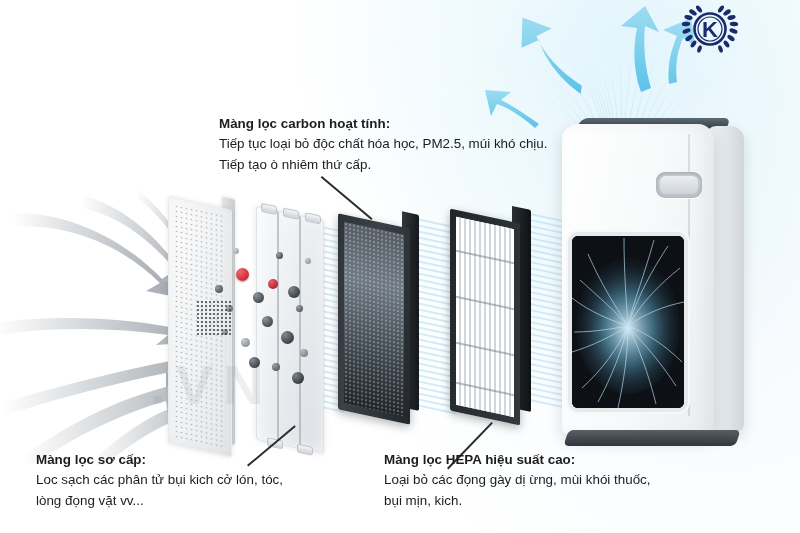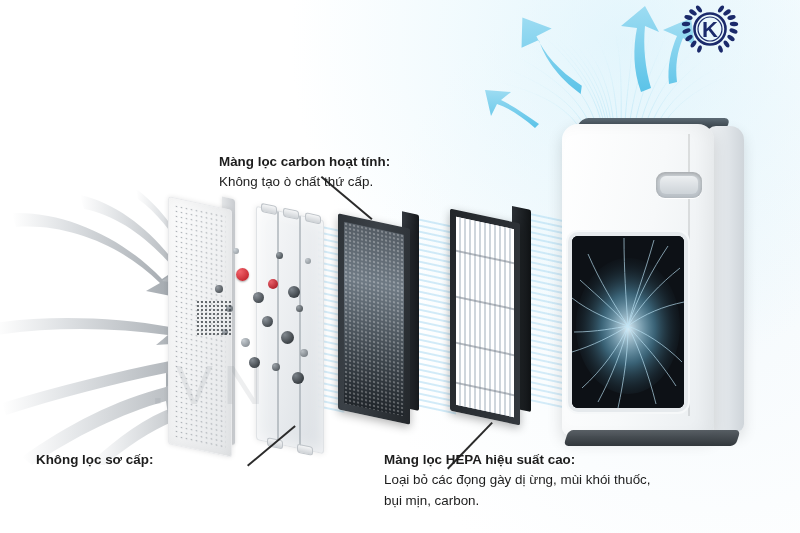--- a/index.html
+++ b/index.html
@@ -30,21 +30,21 @@
   .logo-word{
     font-family:"Liberation Sans","DejaVu Sans",sans-serif;
     font-weight:bold;font-size:30px;letter-spacing:.5px;
     line-height:1;margin-top:1px;
   }
 
   
   .note{position:absolute;color:#1d1d1d;}
   .note .hd{font-weight:bold;font-size:13.4px;line-height:1.52;white-space:nowrap;}
   .note .ln{font-size:13.4px;line-height:1.52;white-space:nowrap;}
-  #note-carbon{left:219px;top:114px;margin-top:38px;}
+  #note-carbon{left:219px;top:114px;}
   #note-pre{left:36px;top:450px;}
   #note-hepa{left:384px;top:450px;}
 
   
   .leader{position:absolute;background:#2b2b2b;height:1.5px;transform-origin:0 0;}
 
   
   .panel{position:absolute;}
 
   
@@ -134,21 +134,21 @@
   .intake{position:absolute;left:16px;top:118px;width:112px;height:172px;
     border-radius:6px;overflow:hidden;
     background:#0d1116;
     box-shadow:inset 0 0 14px rgba(0,0,0,.85), 0 0 0 4px #e6eaed, 0 0 0 6px #f6f8f9;}
   .vortex{position:absolute;inset:0;}
   .seam{position:absolute;top:10px;bottom:20px;width:1.5px;background:rgba(0,0,0,.10);}
 
   
   .wm{position:absolute;left:150px;top:352px;width:430px;height:70px;
     font-family:"Liberation Sans","DejaVu Sans",sans-serif;
-    font-weight:normal;font-size:56px;letter-spacing:10px;
+    font-weight:bold;font-size:56px;letter-spacing:10px;
     color:rgba(120,130,140,.13);white-space:nowrap;pointer-events:none;}
 </style>
 </head>
 <body>
 
 <div id="stage">
 
   <div class="bg-soft"></div>
 
   <svg class="streakfan" viewBox="0 0 300 160">
@@ -341,31 +341,34 @@
   </div>
 
   <div class="wm">.VN</div>
 
   <div class="leader" style="left:322px;top:176px;width:66px;transform:rotate(40deg);"></div>
   <div class="leader" style="left:247px;top:465px;width:62px;transform:rotate(-40deg);"></div>
   <div class="leader" style="left:447px;top:468px;width:64px;transform:rotate(-46deg);"></div>
 
   <div class="note" id="note-carbon">
     <div class="hd">Màng lọc carbon hoạt tính:</div>
-    <div class="ln">Không tạo ò chất thứ cấp.</div>
+    <div class="ln">Tiếp tục loại bỏ độc chất hóa học,  PM2.5, múi khó chịu.</div>
+    <div class="ln">Tiếp tạo ò nhiêm thứ cấp.</div>
   </div>
 
   <div class="note" id="note-pre">
-    <div class="hd">Không lọc sơ cấp:</div>
+    <div class="hd">Màng lọc sơ cấp:</div>
+    <div class="ln">Loc sạch các phân tử bụi kich cở lón, tóc,</div>
+    <div class="ln">lòng đọng vặt vv...</div>
   </div>
 
   <div class="note" id="note-hepa">
     <div class="hd">Màng lọc HEPA hiệu suất cao:</div>
     <div class="ln">Loại bỏ các đọng gày dị ừng, mùi khói thuốc,</div>
-    <div class="ln">bụi mịn, carbon.</div>
+    <div class="ln">bụi mịn, kich.</div>
   </div>
 
   <div class="logo">
     <svg width="62" height="52" viewBox="0 0 62 52">
       <g id="lg" fill="#1b2a6b">
 
         <g>
           <ellipse cx="10" cy="34" rx="4.2" ry="2.2" transform="rotate(-38 10 34)"></ellipse>
           <ellipse cx="7.5" cy="27" rx="4.2" ry="2.2" transform="rotate(-20 7.5 27)"></ellipse>
           <ellipse cx="7" cy="20" rx="4.2" ry="2.2" transform="rotate(-4 7 20)"></ellipse>

